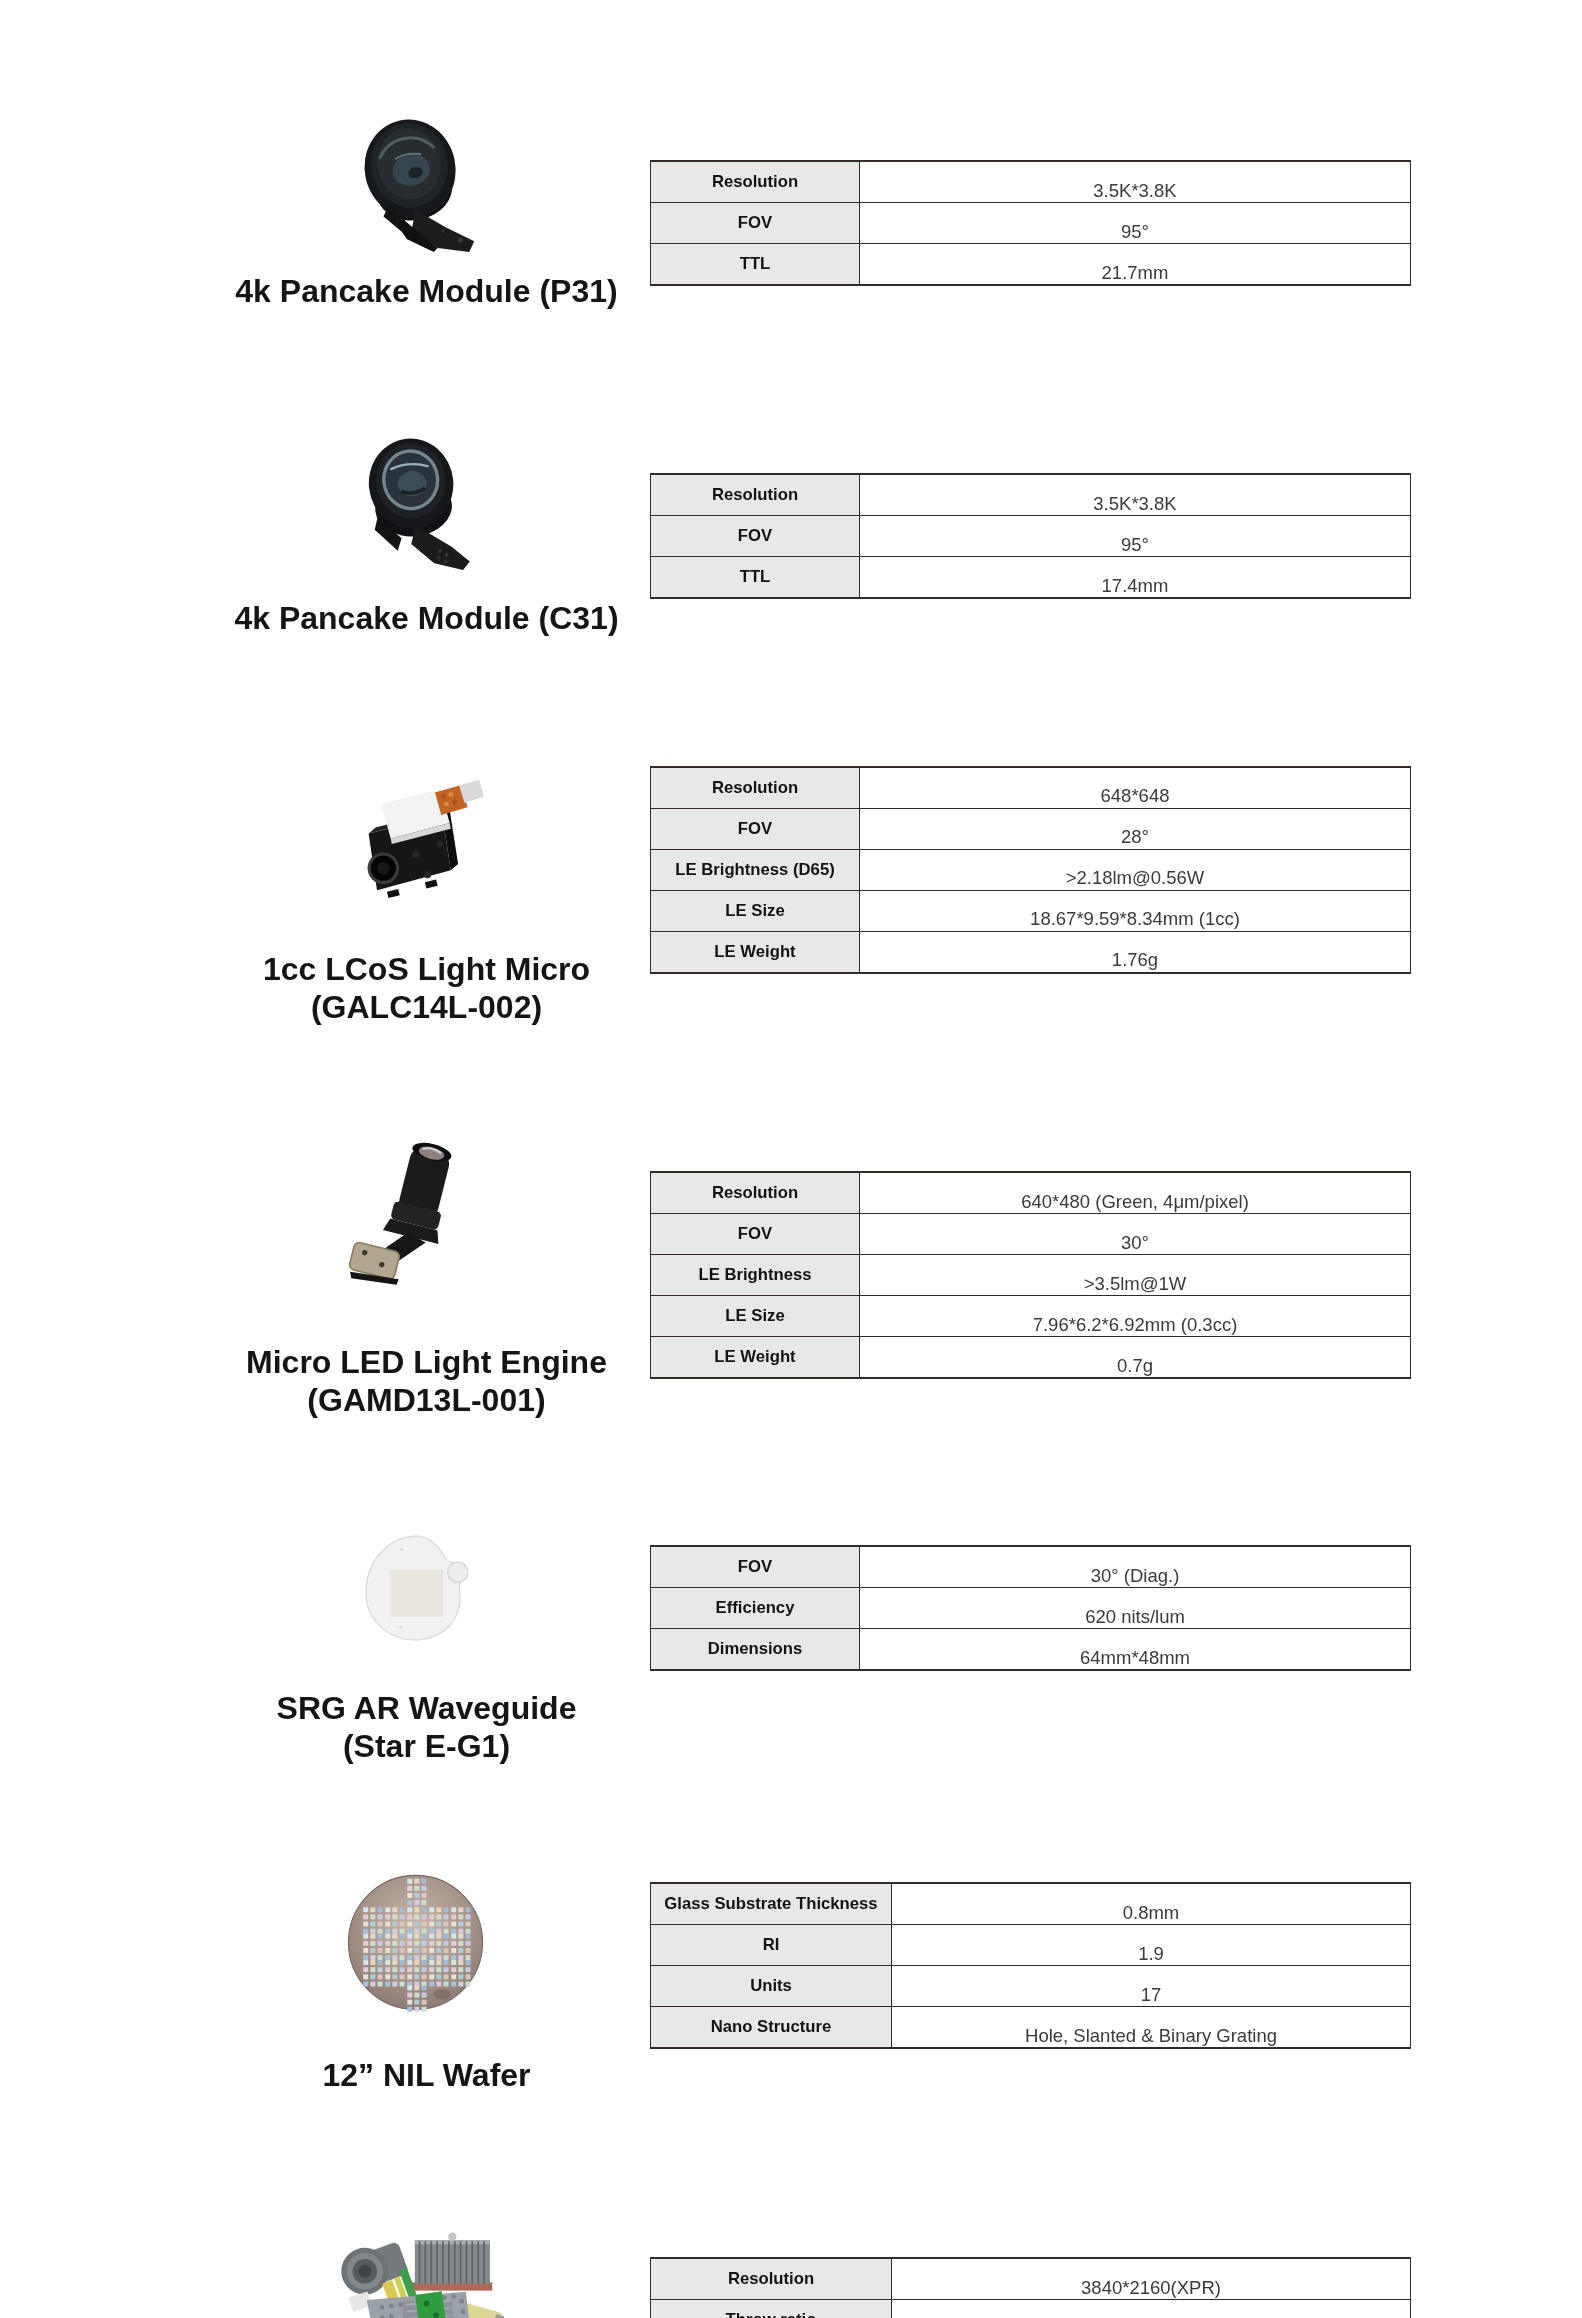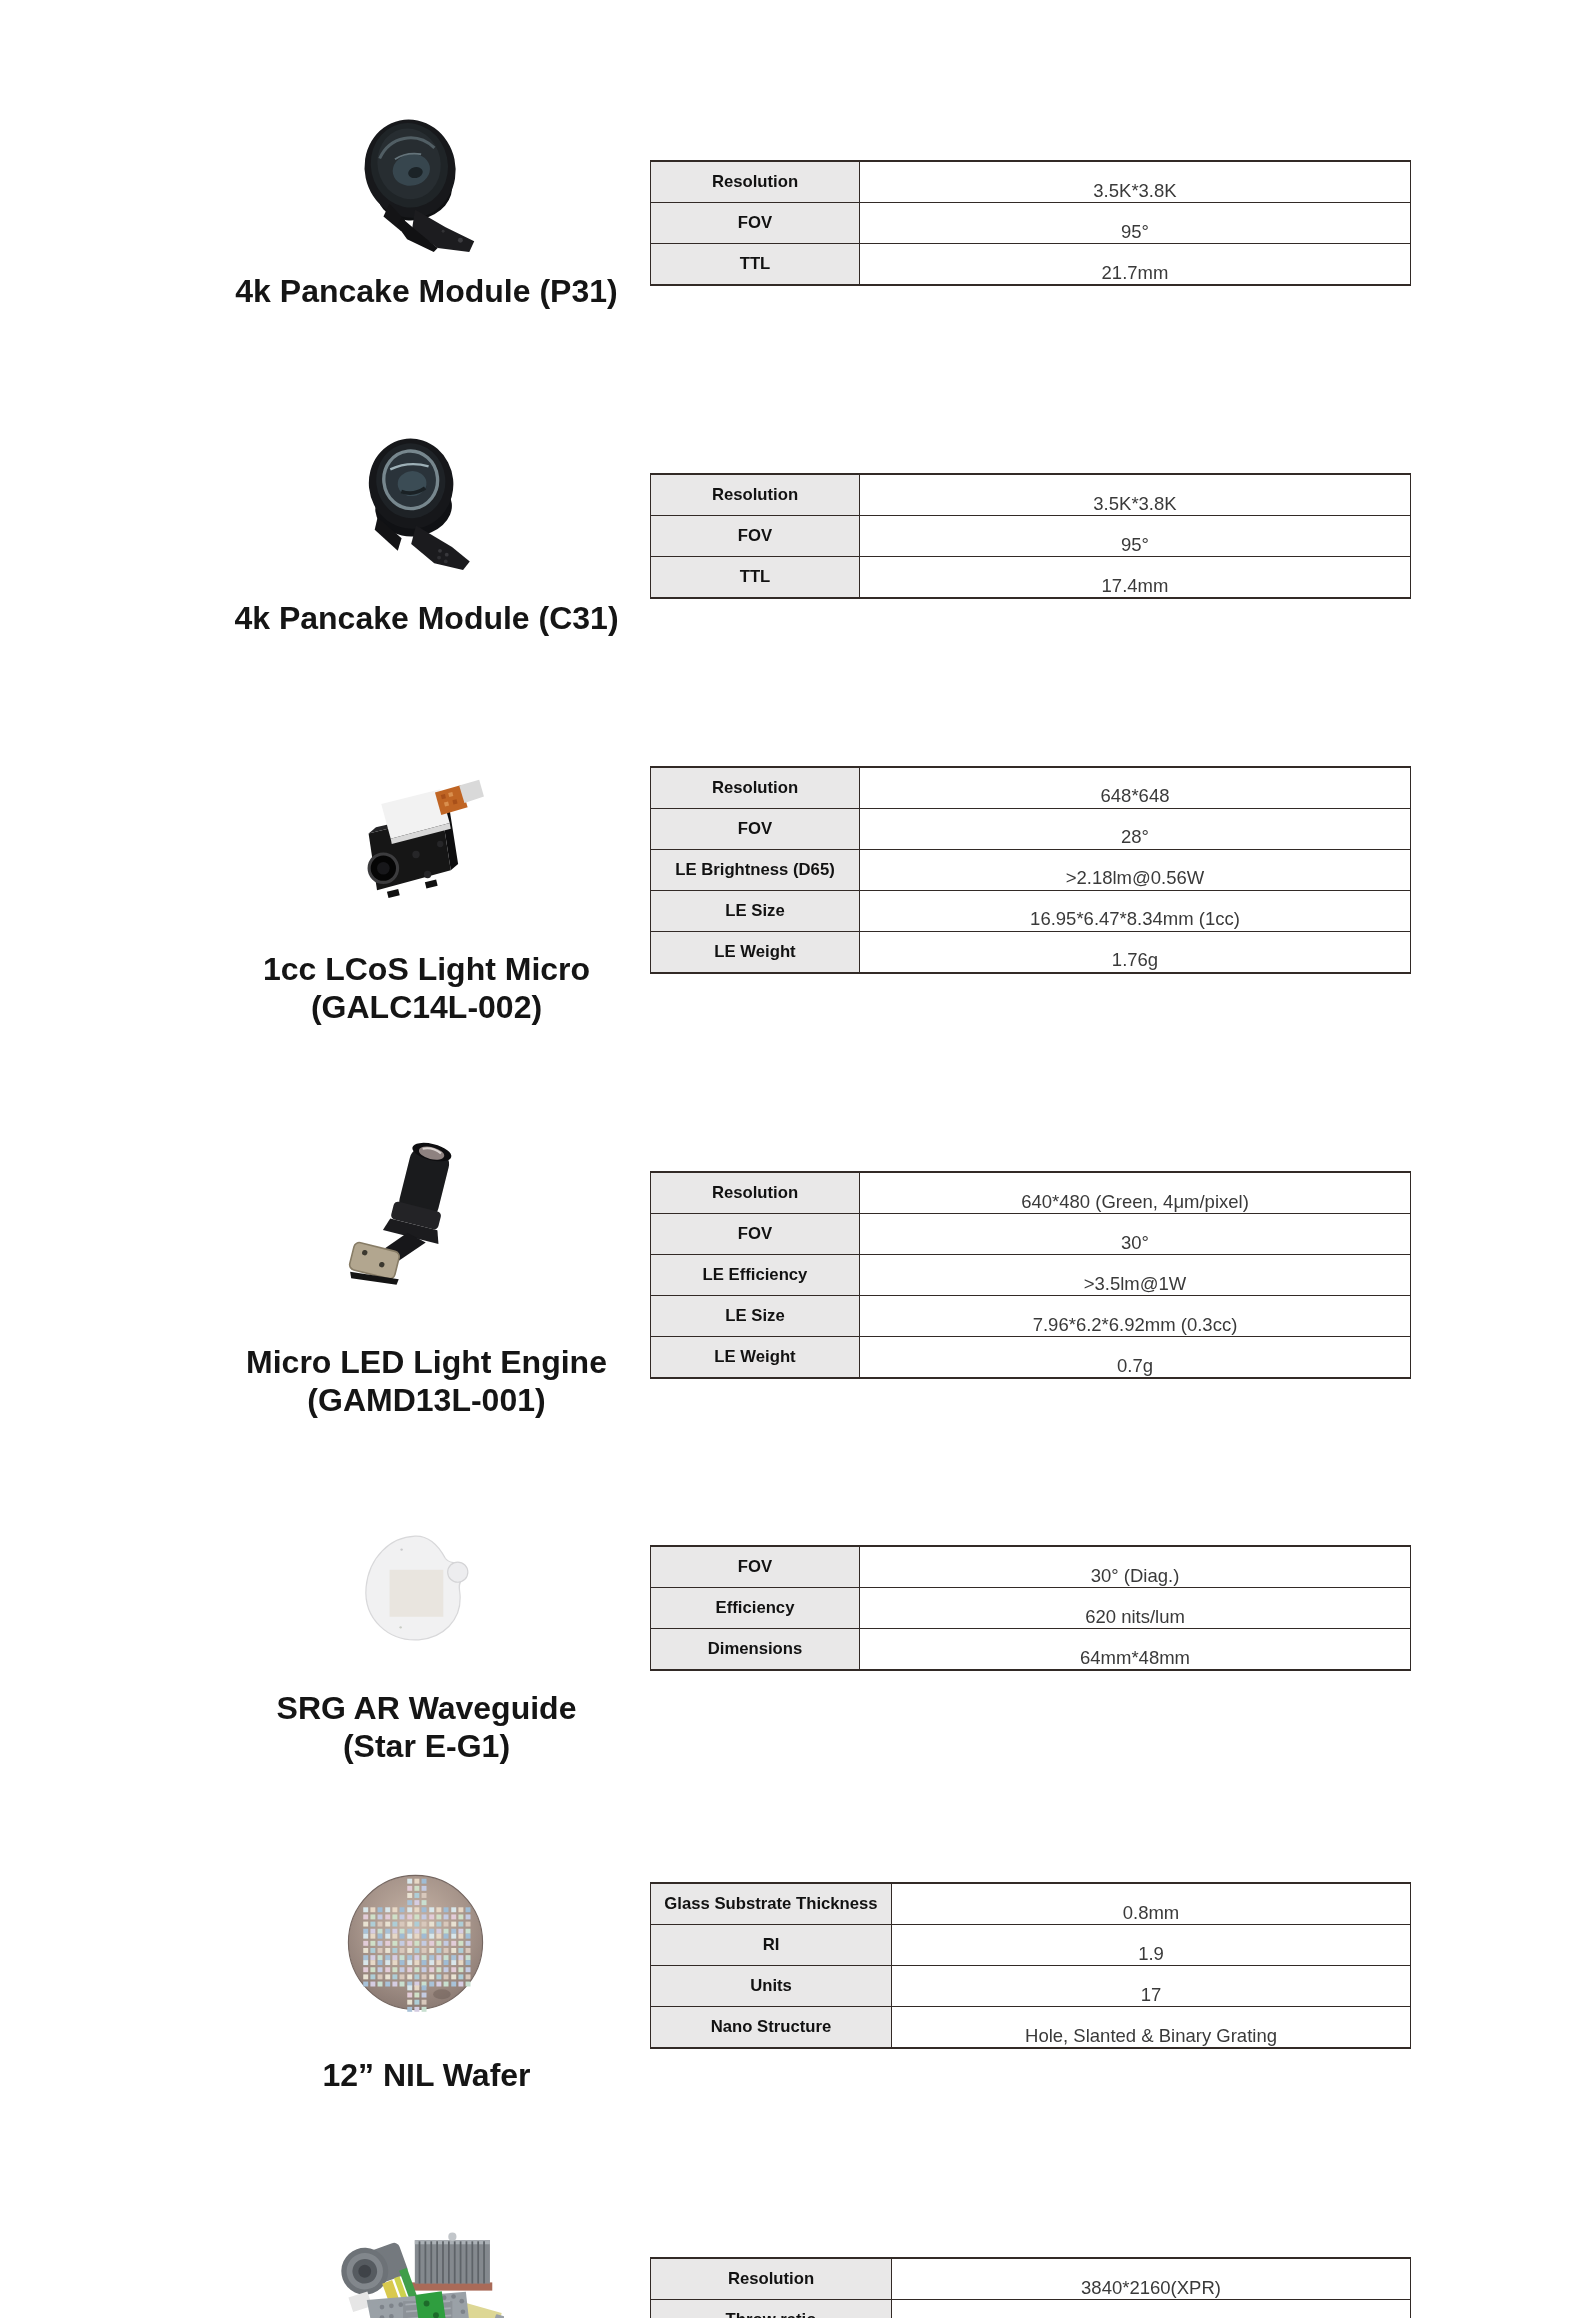--- a/index.html
+++ b/index.html
@@ -164,21 +164,21 @@
     <div class="row">
       <div class="lab">FOV</div>
       <div class="val">28°</div>
     </div>
     <div class="row">
       <div class="lab">LE Brightness (D65)</div>
       <div class="val">&gt;2.18lm@0.56W</div>
     </div>
     <div class="row">
       <div class="lab">LE Size</div>
-      <div class="val">16.95*6.47*8.34mm (1cc)</div>
+      <div class="val">18.67*9.59*8.34mm (1cc)</div>
     </div>
     <div class="row">
       <div class="lab">LE Weight</div>
       <div class="val">1.76g</div>
     </div>
   </div>
 </section>
 
 <section class="product p4">
   <div class="imgbox">
@@ -207,21 +207,21 @@
   <div class="specs">
     <div class="row">
       <div class="lab">Resolution</div>
       <div class="val">640*480 (Green, 4μm/pixel)</div>
     </div>
     <div class="row">
       <div class="lab">FOV</div>
       <div class="val">30°</div>
     </div>
     <div class="row">
-      <div class="lab">LE Efficiency</div>
+      <div class="lab">LE Brightness</div>
       <div class="val">&gt;3.5lm@1W</div>
     </div>
     <div class="row">
       <div class="lab">LE Size</div>
       <div class="val">7.96*6.2*6.92mm (0.3cc)</div>
     </div>
     <div class="row">
       <div class="lab">LE Weight</div>
       <div class="val">0.7g</div>
     </div>

